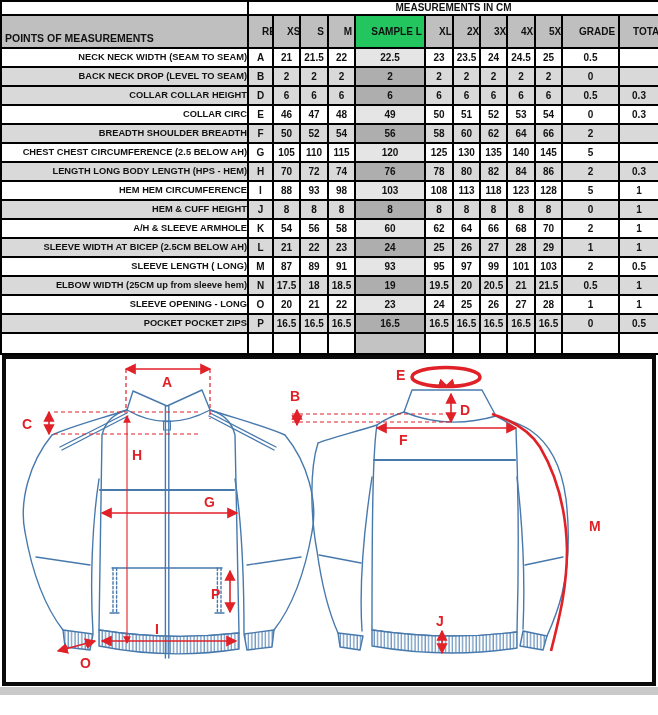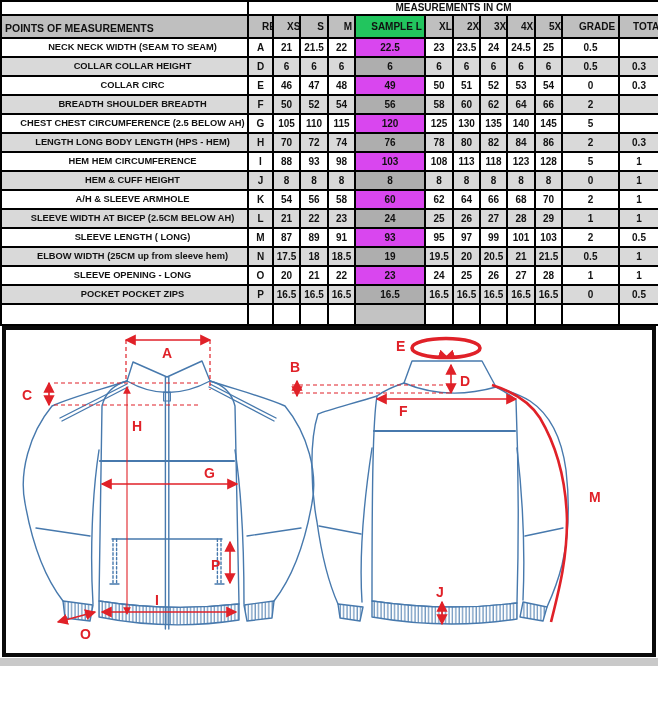--- a/index.html
+++ b/index.html
@@ -5,29 +5,29 @@
   html,body{margin:0;padding:0;}
   body{width:658px;height:715px;background:#fff;overflow:hidden;
        font-family:"Liberation Sans",sans-serif;}
   
   table{border-collapse:collapse;table-layout:fixed;width:658px;border:2px solid #000;}
   td{border:2px solid #000;overflow:hidden;white-space:nowrap;text-align:center;
      vertical-align:middle;font-weight:bold;color:#111;padding:0;font-size:10px;line-height:1;}
   tr.title-row{height:14px;}
   tr.title-row td{font-size:10px;}
   td.nb{border:none;background:#fff;}
-  tr.head-row{height:23px;}
+  tr.head-row{height:33px;}
   td.hd{background:#bfbfbf;padding-left:13px;}
   td.hd.sample{background:#22c55e;}
   td.pohdr{background:#bfbfbf;text-align:left;vertical-align:bottom;
            font-size:10.5px;padding:0 0 4px 3px;}
   tbody tr{height:19px;}
-  td.lbl{text-align:center;padding-left:16px;font-size:9.3px;}
+  td.lbl{text-align:right;padding-left:16px;font-size:9.3px;}
   tbody tr.g td{background:#d9d9d9;}
-  td.sample{background:#d946ef;}
+  td.sample{background:#e5e5e5;}
   tbody tr.g td.sample{background:#aeaeae;}
   tr.empty-row{height:21px;}
   tr.empty-row td{background:#fff;}
   tr.empty-row td.sample{background:#c3c3c3;}
   
   .draw-box{margin:0 2px;border:4px solid #0a0a0a;height:323px;background:#fff;}
   .bottom-strip{height:8px;background:#c9c9c9;margin-top:1px;}
   svg text.call{font-family:"Liberation Sans",sans-serif;font-weight:bold;font-size:14px;}
 </style>
 </head>
@@ -78,20 +78,35 @@
         <td class="sample">22.5</td>
         <td>23</td>
         <td>23.5</td>
         <td>24</td>
         <td>24.5</td>
         <td>25</td>
         <td>0.5</td>
         <td></td>
       </tr>
       <tr class="g">
+        <td class="lbl">BACK NECK DROP (LEVEL TO SEAM)</td>
+        <td>B</td>
+        <td>2</td>
+        <td>2</td>
+        <td>2</td>
+        <td class="sample">2</td>
+        <td>2</td>
+        <td>2</td>
+        <td>2</td>
+        <td>2</td>
+        <td>2</td>
+        <td>0</td>
+        <td></td>
+      </tr>
+      <tr class="g">
         <td class="lbl">COLLAR  COLLAR HEIGHT</td>
         <td>D</td>
         <td>6</td>
         <td>6</td>
         <td>6</td>
         <td class="sample">6</td>
         <td>6</td>
         <td>6</td>
         <td>6</td>
         <td>6</td>

